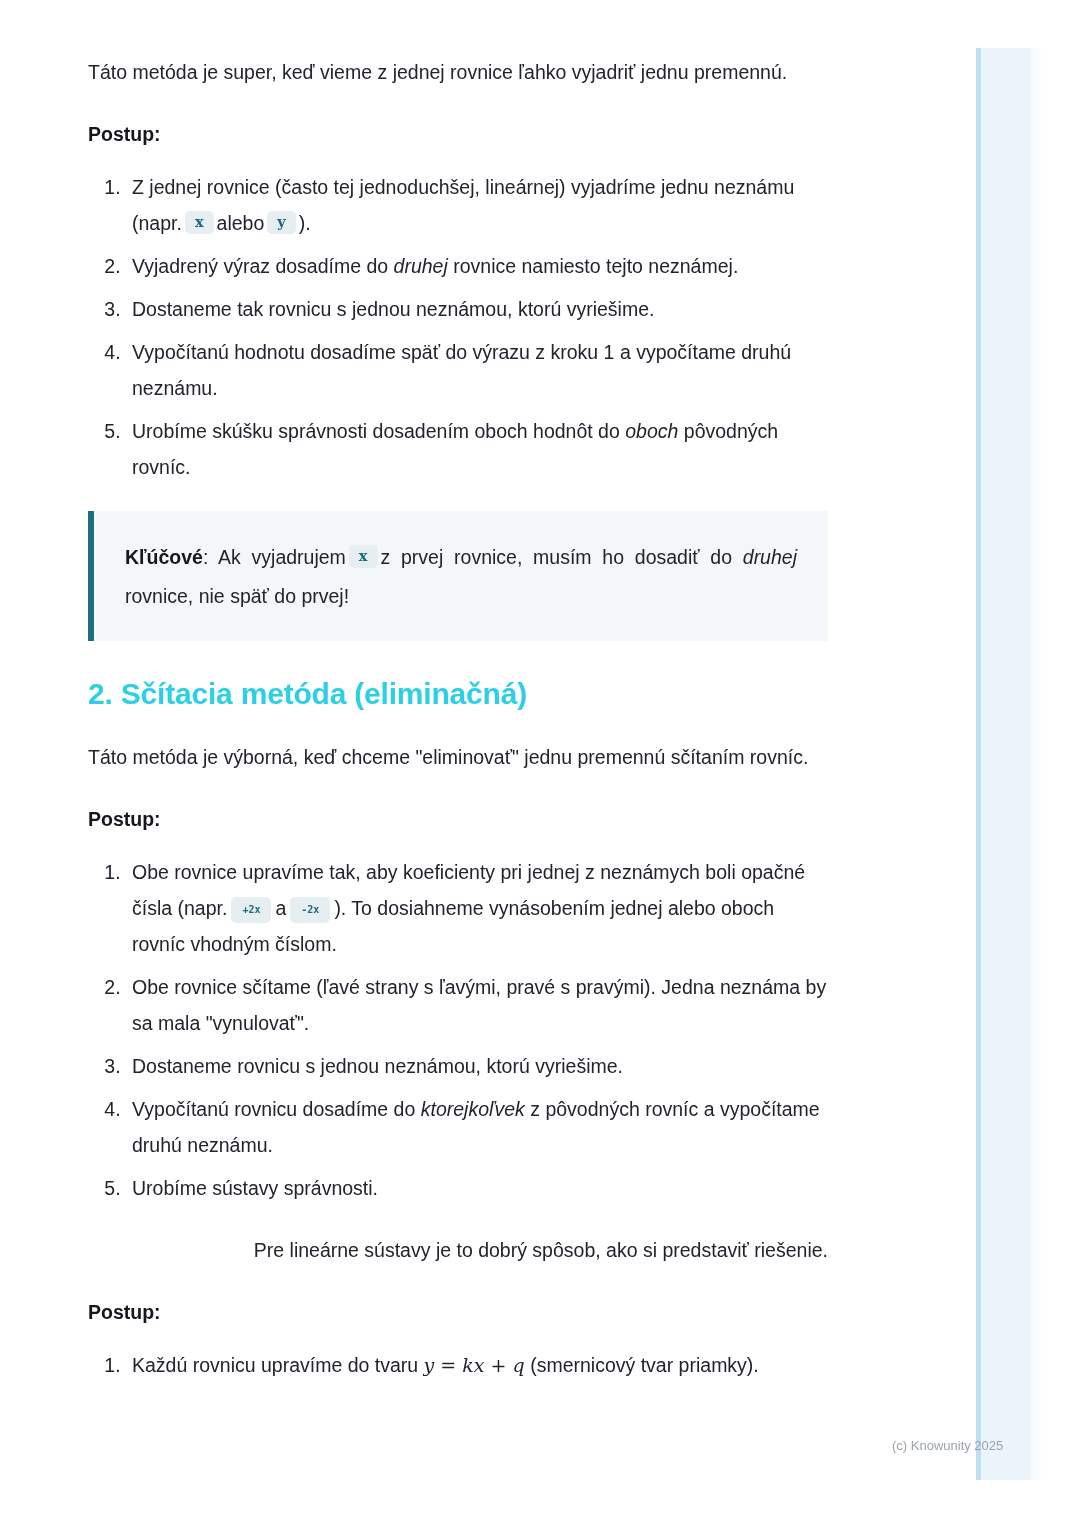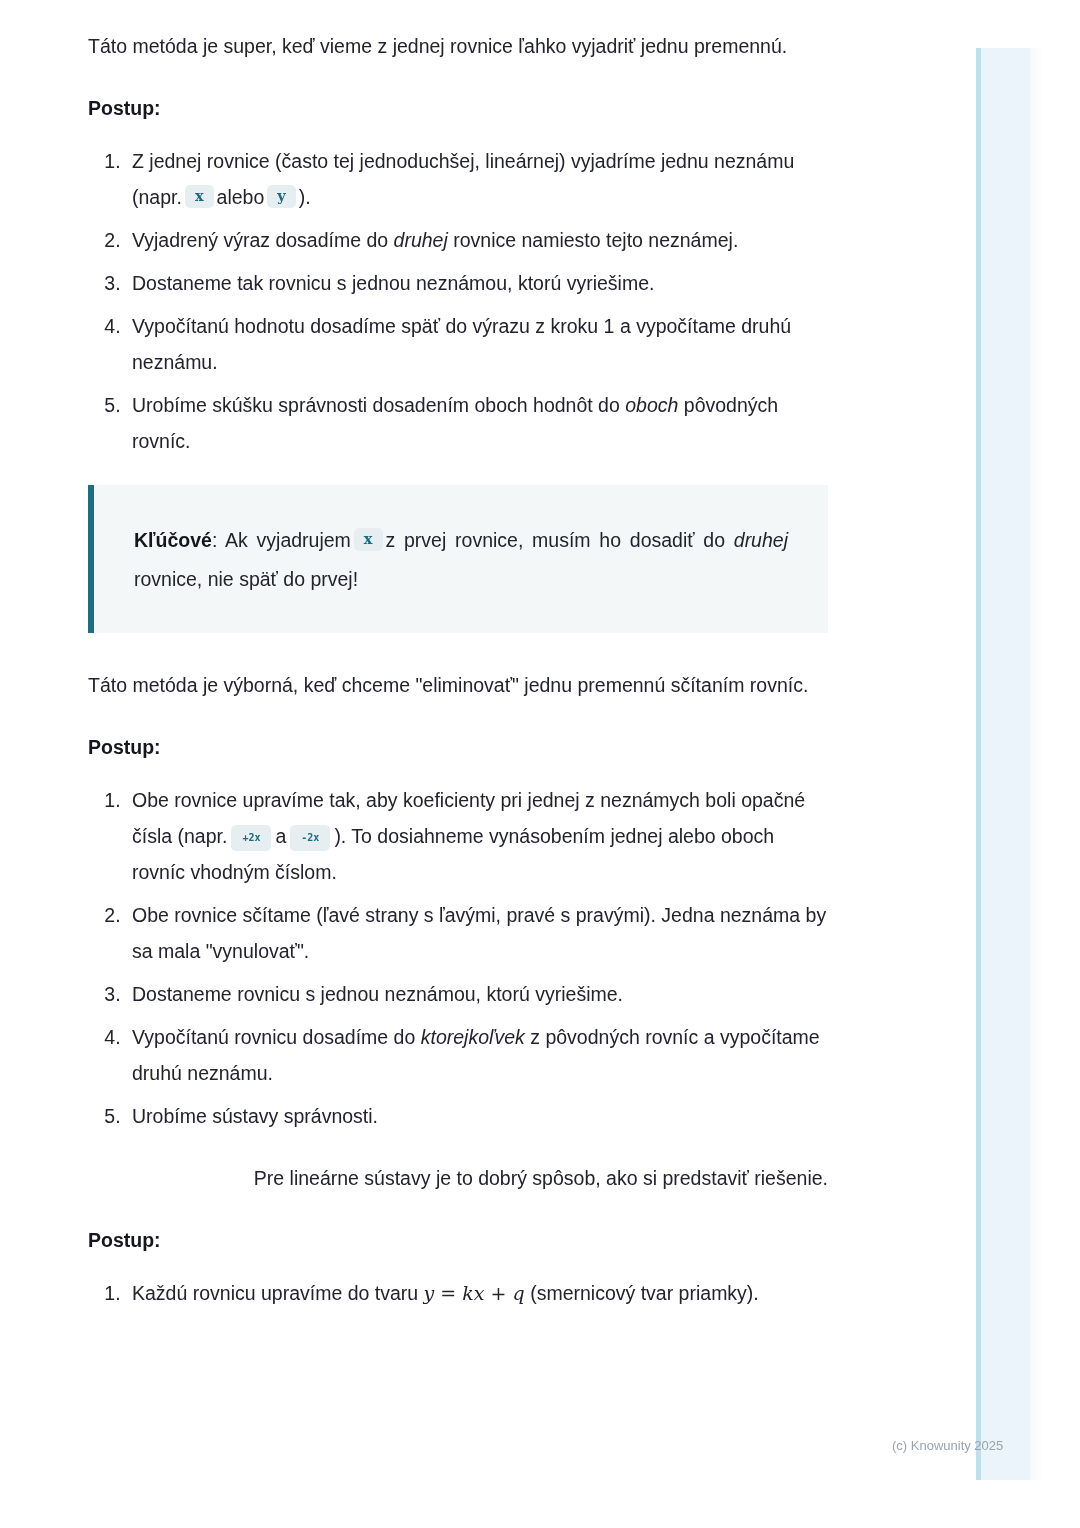--- a/index.html
+++ b/index.html
@@ -31,21 +31,21 @@
     left: 1030px;
     top: 48px;
     width: 14px;
     height: 1432px;
     background: linear-gradient(to right, #f4fafd, #ffffff);
   }
 
   #page {
     position: absolute;
     left: 88px;
-    top: 28px;
+    top: 54px;
     width: 740px;
   }
 
   p.body-text {
     font-size: 19.5px;
     line-height: 37px;
     margin: 0 0 28px 0;
     text-align: justify;
     color: #23232e;
   }
@@ -110,21 +110,21 @@
   }
 
   
   .callout {
     background: #f4f7f8;
     border-left: 6px solid #1d6e85;
     margin: 0 0 34px 0;
     padding: 26px 30px 24px 30px;
   }
   .callout p {
-    margin: 10px;
+    margin: 1px;
     font-size: 19.5px;
     line-height: 39px;
     text-align: justify;
     color: #23232e;
   }
   .callout .kw {
     font-weight: bold;
     color: #16161f;
   }
 
@@ -178,20 +178,21 @@
     <li><span>Vyjadrený výraz dosadíme do</span> <em>druhej</em> <span>rovnice namiesto tejto neznámej.</span></li>
     <li>Dostaneme tak rovnicu s jednou neznámou, ktorú vyriešime.</li>
     <li>Vypočítanú hodnotu dosadíme späť do výrazu z kroku 1 a vypočítame druhú neznámu.</li>
     <li><span>Urobíme skúšku správnosti dosadením oboch hodnôt do</span> <em>oboch</em> <span>pôvodných rovníc.</span></li>
   </ol>
 
   <div class="callout">
     <p><span class="kw">Kľúčové</span><span>: Ak vyjadrujem</span><span class="var-badge">x</span><span>z prvej rovnice, musím ho dosadiť do</span> <em>druhej</em> <span>rovnice, nie späť do prvej!</span></p>
   </div>
 
+  <h2 class="section-heading">2. Sčítacia metóda (eliminačná)</h2>
 
   <p class="body-text">Táto metóda je výborná, keď chceme "eliminovať" jednu premennú sčítaním rovníc.</p>
 
   <p class="lead-label">Postup:</p>
 
   <ol class="steps">
     <li><span>Obe rovnice upravíme tak, aby koeficienty pri jednej z neznámych boli opačné čísla (napr.</span><span class="code-badge">+2x</span><span>a</span><span class="code-badge">-2x</span><span>). To dosiahneme vynásobením jednej alebo oboch rovníc vhodným číslom.</span></li>
     <li>Obe rovnice sčítame (ľavé strany s ľavými, pravé s pravými). Jedna neznáma by sa mala "vynulovať".</li>
     <li>Dostaneme rovnicu s jednou neznámou, ktorú vyriešime.</li>
     <li><span>Vypočítanú rovnicu dosadíme do</span> <em>ktorejkoľvek</em> <span>z pôvodných rovníc a vypočítame druhú neznámu.</span></li>

